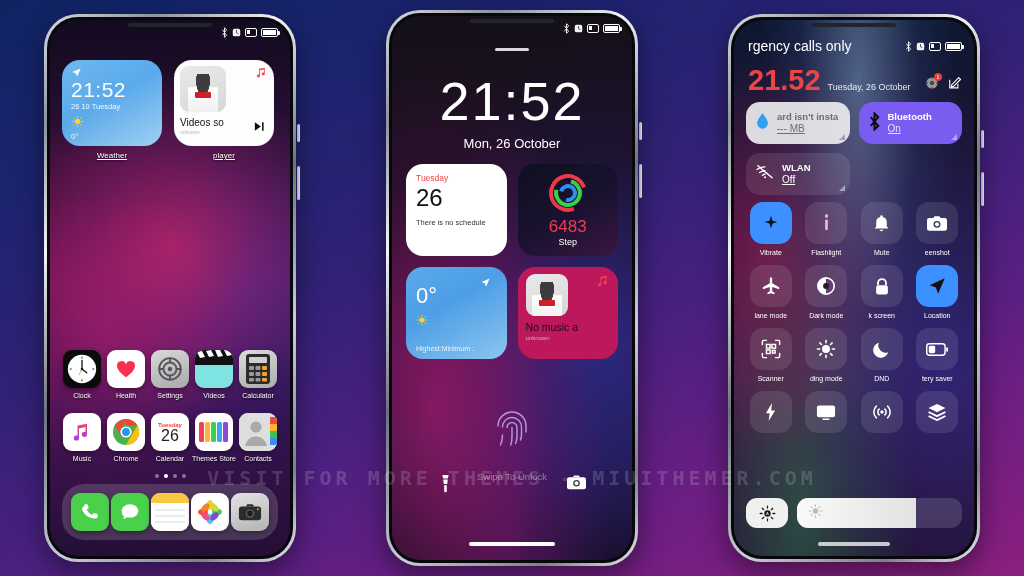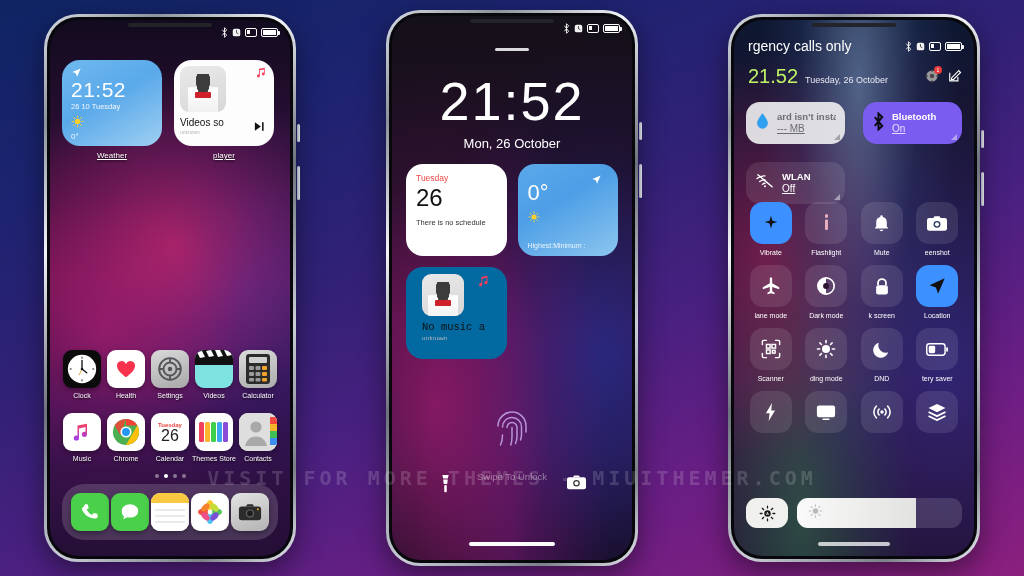--- a/index.html
+++ b/index.html
@@ -189,21 +189,21 @@
   .step-num { color:#ef3d55; font-size: 17px; font-weight: 400; line-height: 1; margin-top: 4px;}
   .step-lbl { color:#fff; font-size: 9px; }
   .lw-weather {
     background: linear-gradient(150deg,#5aa9ea 0%, #4d9ee6 40%, #8cc6ef 100%);
     padding: 8px 10px; position: relative;
   }
   .lww-arrow { position:absolute; right: 16px; top: 10px; color:#fff; font-size: 11px; }
   .lww-temp { color:#fff; font-size: 22px; font-weight: 300; margin-top: 8px; }
   .lww-sun { font-size: 10px; margin-top: 5px; }
   .lww-hl { position:absolute; left: 10px; bottom: 7px; color:#e9f3fc; font-size: 7px; }
-  .lw-music { background:#0369a1; padding: 7px 16px; font-family: Liberation Mono, monospace; }
+  .lw-music { background:#be185d; padding: 7px 8px; }
   .lm-title { font-size: 10.5px; color:#111; margin-top: 5px; white-space: nowrap; overflow: hidden; }
   .lm-sub { font-size: 6px; color:#bdbdbd; margin-top: 2px; }
   .fingerprint {
     position: absolute; left: 50%; transform: translateX(-50%); bottom: 112px;
     width: 34px; height: 40px; z-index: 6;
   }
   .swipe-hint {
     position: absolute; left:0; right: 0; bottom: 78px; text-align: center;
     color: rgba(255,255,255,.42); font-size: 9.5px; z-index: 6;
   }
@@ -229,32 +229,32 @@
   }
   .cc-status {
     position: absolute; top: 18px; left: 14px; right: 12px;
     display: flex; align-items: center; justify-content: space-between; z-index: 20;
   }
   .cc-carrier { color:#fff; font-size: 14px; }
   .cc-header {
     position: absolute; top: 46px; left: 14px; right: 12px;
     display: flex; align-items: baseline; gap: 7px; z-index: 20;
   }
-  .cc-time { color:#bef264; font-size: 20px; font-weight: 400; line-height:1; }
+  .cc-time { color:#ef4444; font-size: 29px; font-weight: 700; line-height:1; }
   .cc-date { color:#e8e8f2; font-size: 9px; }
   .cc-hdr-icons { margin-left: auto; display:flex; align-items:center; gap: 9px; }
   .badge-wrap { position: relative; }
   .badge {
     position: absolute; top: -3px; right: -3px; width: 8px; height: 8px;
     background: #ea3b3b; color: #fff; border-radius: 50%;
     font-size: 5px; display: flex; align-items: center; justify-content: center;
   }
   .big-tiles {
     position: absolute; top: 82px; left: 12px; right: 12px; z-index: 20;
-    display: grid; grid-template-columns: 1fr 1fr; gap: 18px;
+    display: grid; grid-template-columns: 1fr 1fr; gap: 9px;
   }
   .btile {
     height: 42px; border-radius: 14px; padding: 7px 9px;
     display: flex; align-items: center; gap: 7px; position: relative;
     overflow: hidden;
   }
   .btile.light { background: rgba(235,235,238,.92); }
   .btile.accent { background: #7b5cf0; }
   .btile.dim { background: rgba(255,255,255,.10); }
   .bt-texts { line-height: 1.2; min-width: 0; }
@@ -618,20 +618,29 @@
           <div class="lc-date">Mon, 26 October</div>
         </div>
 
         <div class="lock-widgets">
           <div class="lw lw-cal">
             <div class="cal-day">Tuesday</div>
             <div class="cal-num">26</div>
             <div class="cal-note">There is no schedule</div>
           </div>
 
+          <div class="lw lw-step">
+            <div class="rings">
+              <div class="ring r1"></div>
+                <div class="ring r2"></div>
+                <div class="ring r3"></div>
+            </div>
+            <div class="step-num">6483</div>
+            <div class="step-lbl">Step</div>
+          </div>
 
           <div class="lw lw-weather">
             <div class="lww-arrow">
               <svg width="11" height="11" viewBox="0 0 16 16">
                   <path d="M14 2L2 7.2l5 1.8 1.8 5z" fill="#fff"></path>
                 </svg>
             </div>
             <div class="lww-temp">0°</div>
             <div class="lww-sun">
               <svg width="12" height="12" viewBox="0 0 20 20">

